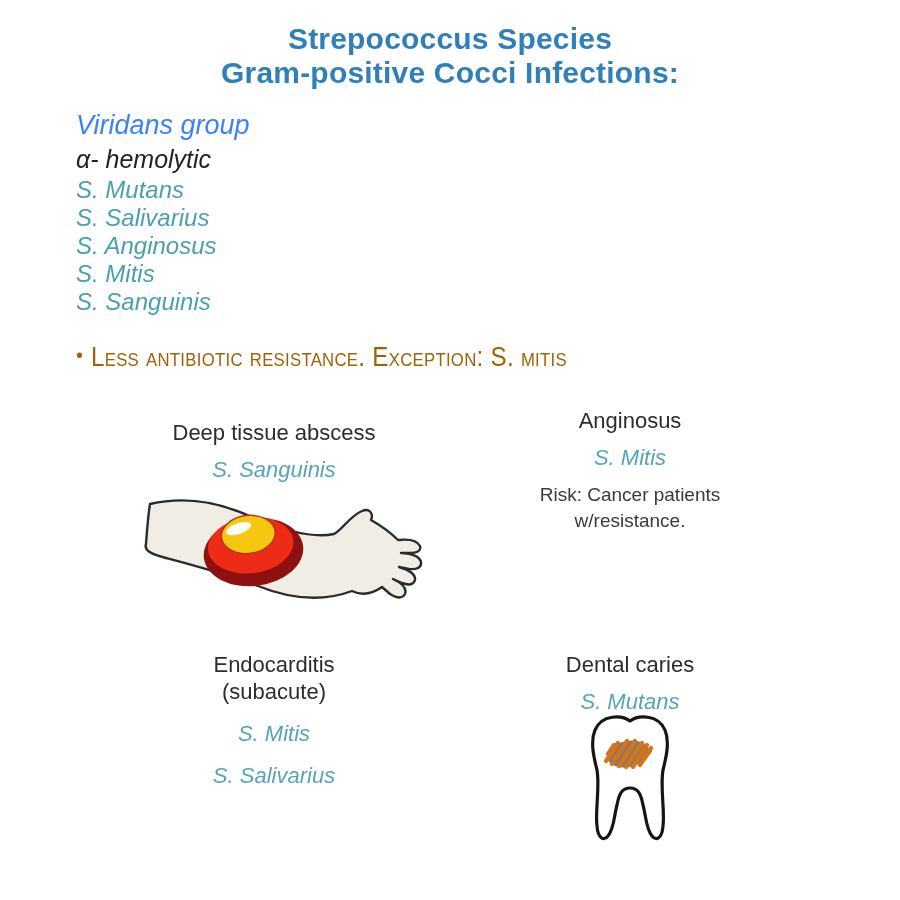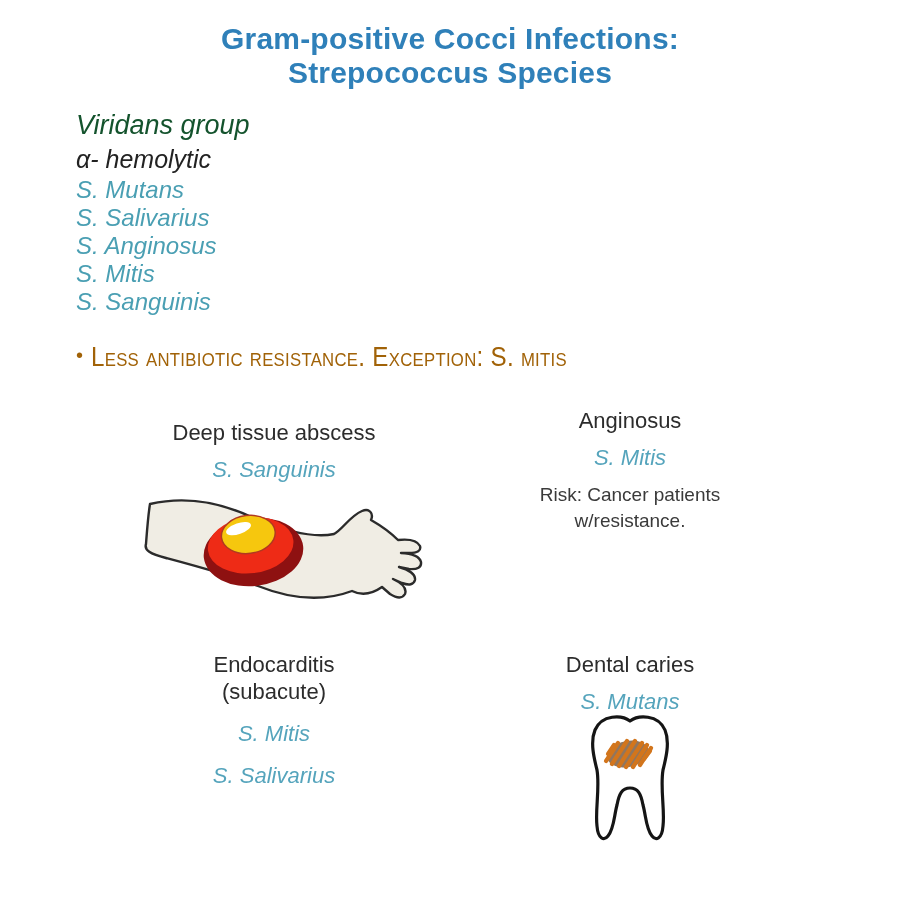--- a/index.html
+++ b/index.html
@@ -16,21 +16,21 @@
     text-align:center;
     color:#2f80b9;
     font-weight:700;
     font-size:30px;
     line-height:34px;
     letter-spacing:.2px;
   }
   
   .intro{position:absolute;left:76px;top:108px;width:520px;}
   .group-name{
-    color:#14532d;font-style:italic;font-size:27px;line-height:34px;
+    color:#3b82f6;font-style:italic;font-size:27px;line-height:34px;
   }
   .hemolysis{
     color:#222;font-style:italic;font-size:25px;line-height:34px;
   }
   .species-list div{
     color:#4a9fb3;font-style:italic;font-size:24px;line-height:28px;
   }
   .bullet-line{
     margin-top:24px;
     color:#a16207;
@@ -67,22 +67,22 @@
   .arm-wrap{position:absolute;left:138px;top:486px;width:288px;height:136px;}
   .tooth-wrap{position:absolute;left:580px;top:712px;width:100px;height:138px;}
   svg{display:block;}
 </style>
 </head>
 <body>
 
 <div class="page">
 
   <div class="title">
+    <div>Strepococcus Species</div>
     <div>Gram-positive Cocci Infections:</div>
-    <div>Strepococcus Species</div>
   </div>
 
   <div class="intro">
     <div class="group-name">Viridans group</div>
     <div class="hemolysis">α- hemolytic</div>
     <div class="species-list">
       <div>S. Mutans</div>
       <div>S. Salivarius</div>
       <div>S. Anginosus</div>
       <div>S. Mitis</div>

